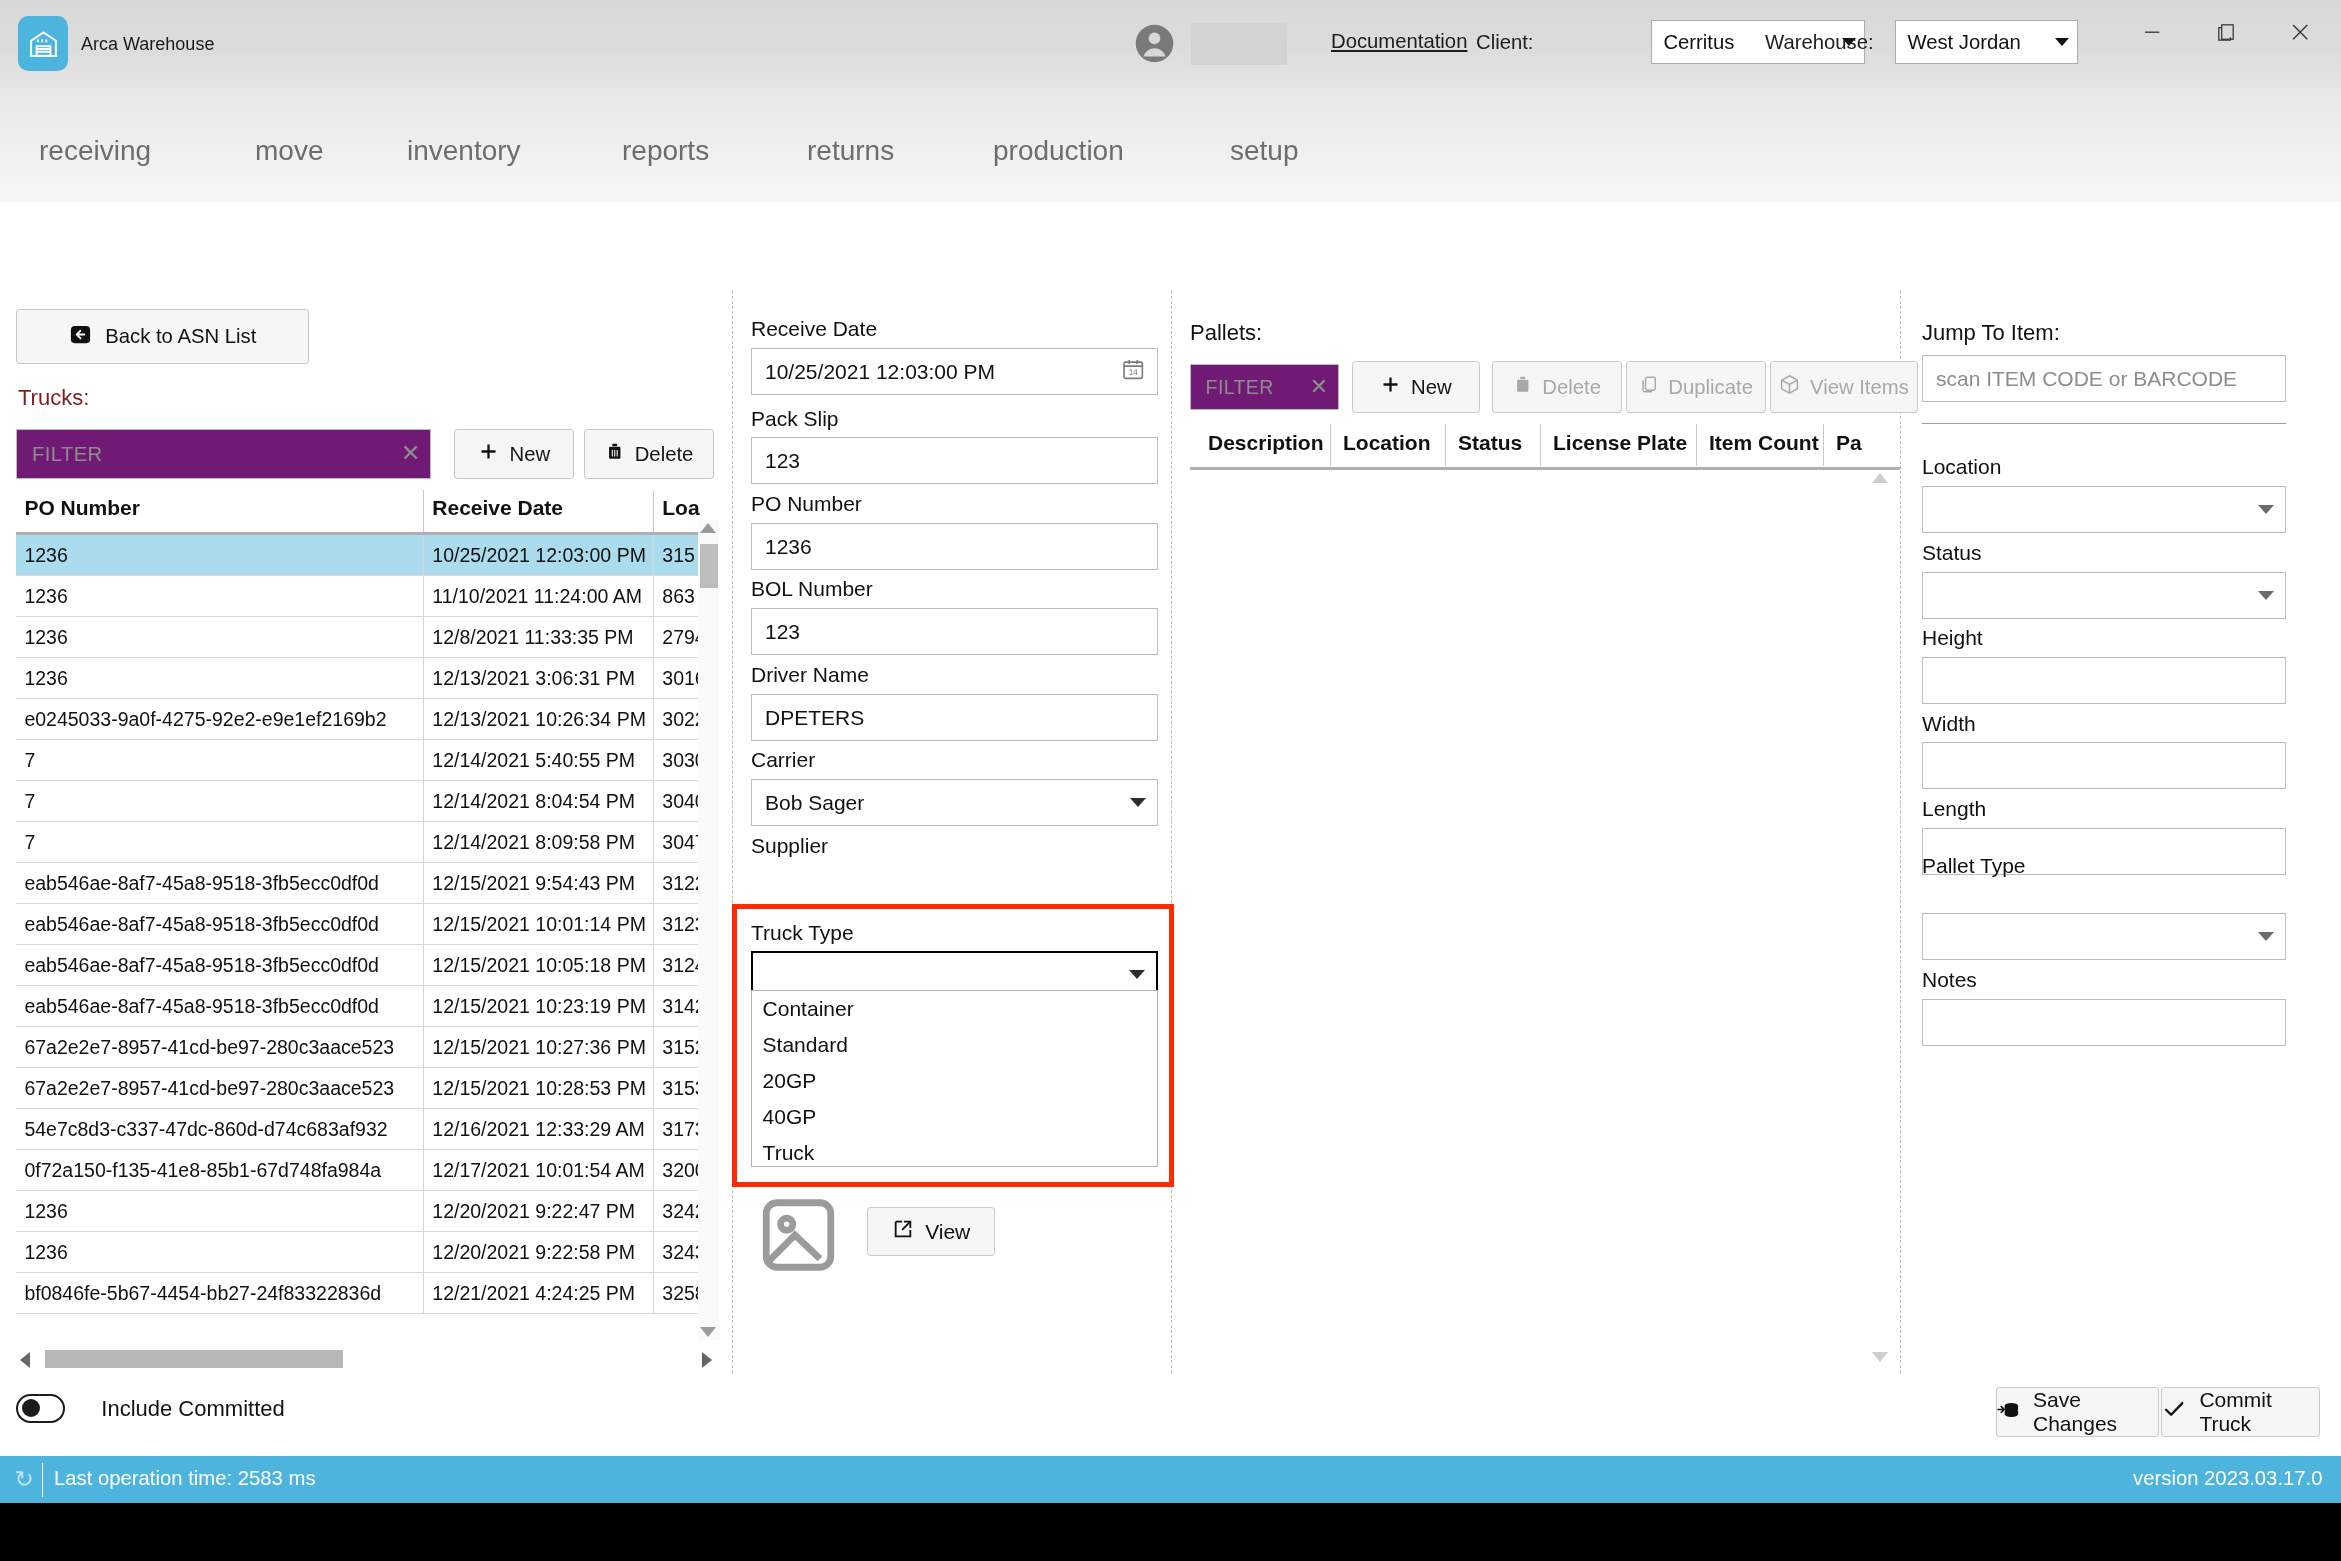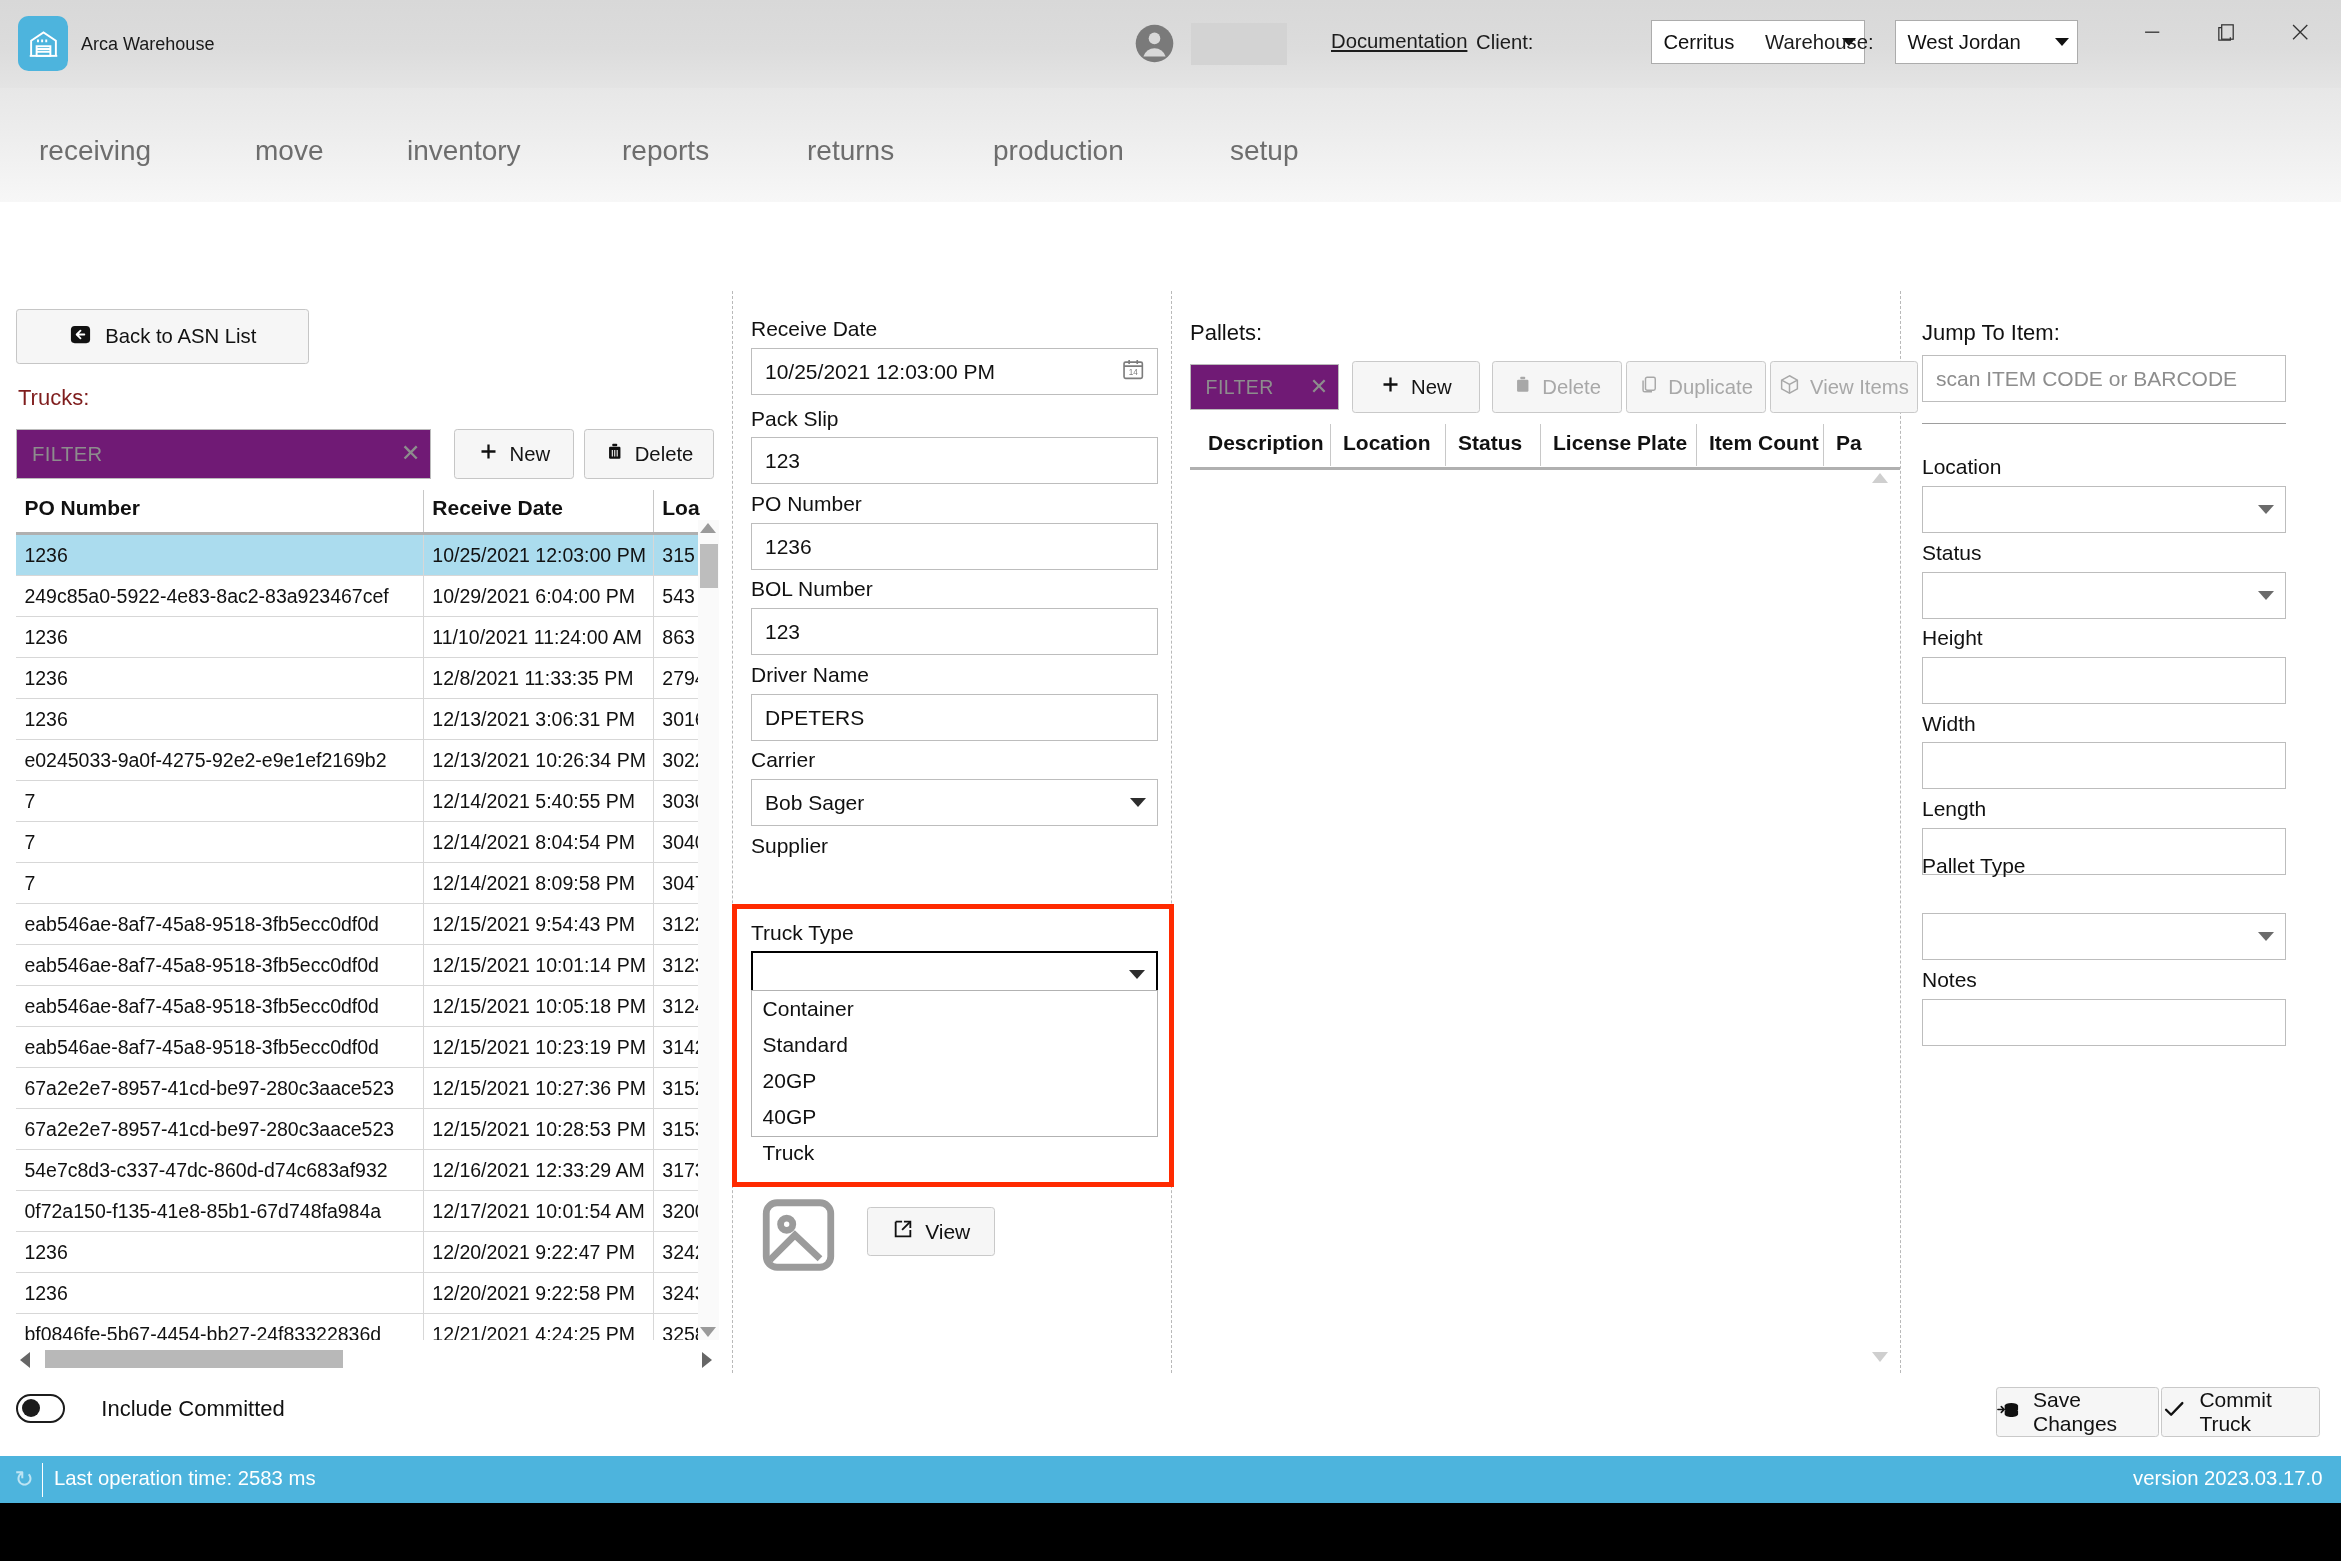--- a/index.html
+++ b/index.html
@@ -205,21 +205,21 @@
     border-top: 9.8px solid #2d2d2d;
   }
   .fld-input.focused { border: 2.4px solid #000; }
 
   
   #truck-type-highlight {
     position: absolute; left: 732px; top: 904px; width: 442px; height: 283px;
     border: 5.7px solid #ff2a00;
   }
   #truck-type-menu {
-    position: absolute; left: 751px; top: 990px; width: 407px; height: 147px;
+    position: absolute; left: 751px; top: 990px; width: 407px; height: 177px;
     background: #fff; border: 0.8px solid #b2b2b2;
   }
   .tt-opt { height: 36px; display: flex; align-items: center; padding-left: 10.6px; font-size: 21px; color: #111; }
 
   .img-ph {
     position: absolute; left: 754px; top: 1192px; width: 89px; height: 86px;
   }
   .view-btn {
     position: absolute; left: 867px; top: 1207px; width: 128px; height: 49px;
     background: #f6f6f6; border: 0.8px solid #c9c9c9; border-radius: 3.3px;
@@ -397,27 +397,20 @@
     <div class="th" style="left:646px">Loa</div>
   </div>
 
   <div class="tk-body" id="trucks-table-body">
       <div class="tk-row sel-row">
         <span class="vl1"></span>
         <span class="vl2"></span>
         <span class="c-po">1236</span>
         <span class="c-date">10/25/2021 12:03:00 PM</span>
         <span class="c-load">315</span>
-      </div>
-      <div class="tk-row">
-        <span class="vl1"></span>
-        <span class="vl2"></span>
-        <span class="c-po">249c85a0-5922-4e83-8ac2-83a923467cef</span>
-        <span class="c-date">10/29/2021 6:04:00 PM</span>
-        <span class="c-load">543</span>
       </div>
       <div class="tk-row">
         <span class="vl1"></span>
         <span class="vl2"></span>
         <span class="c-po">1236</span>
         <span class="c-date">11/10/2021 11:24:00 AM</span>
         <span class="c-load">863</span>
       </div>
       <div class="tk-row">
         <span class="vl1"></span>

